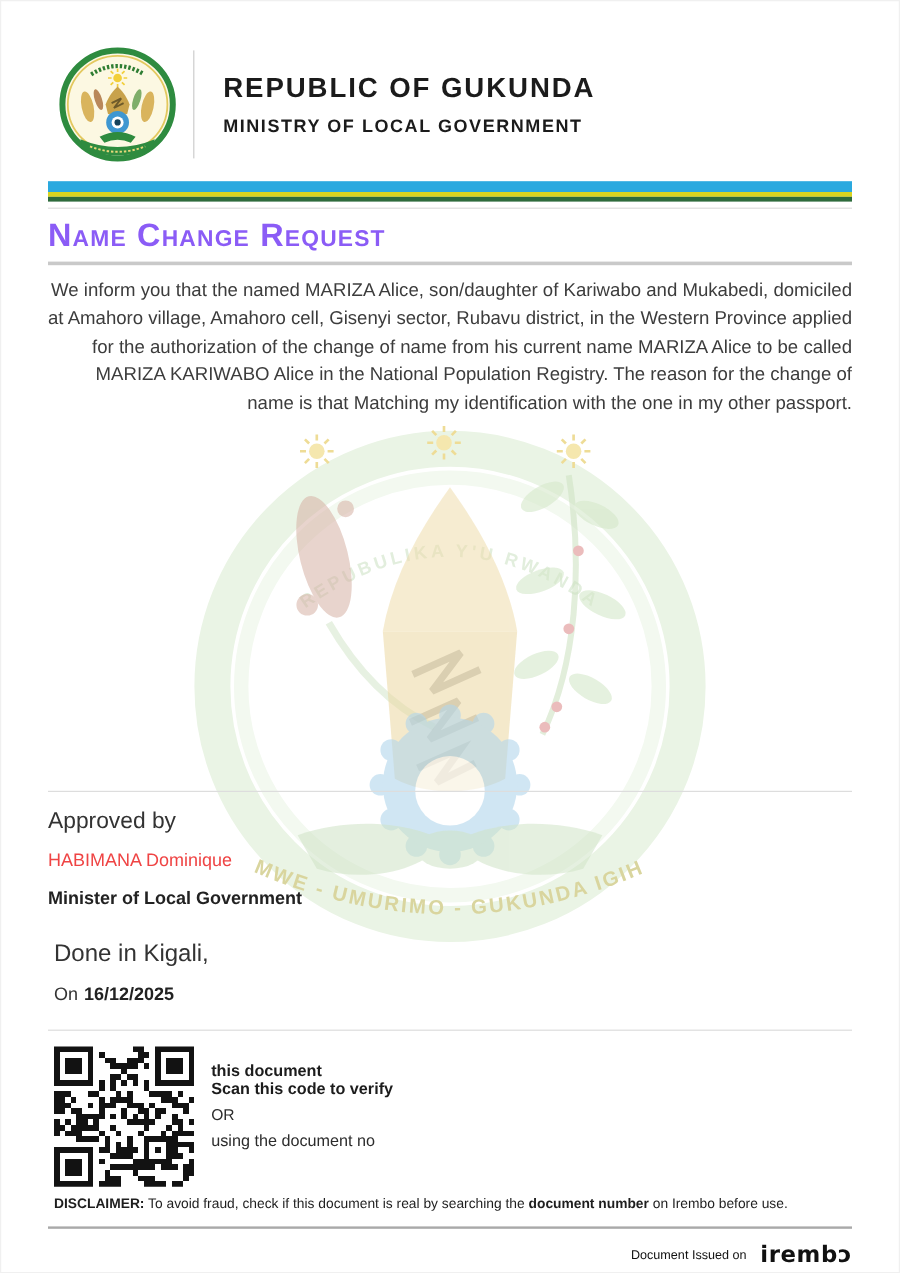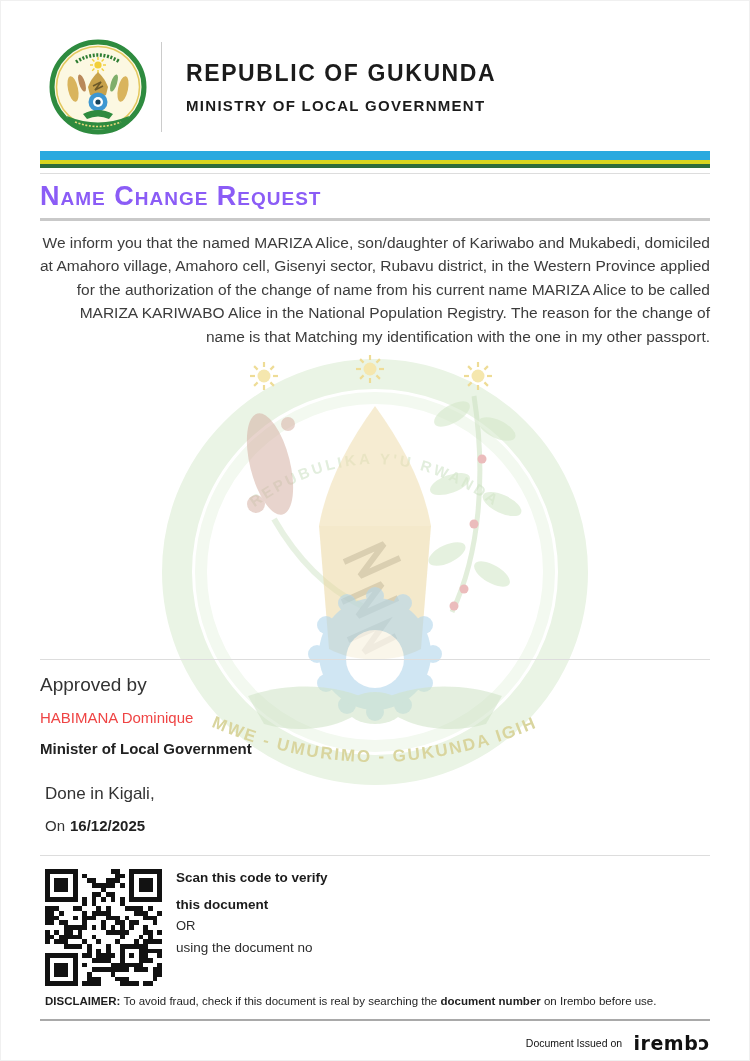--- a/index.html
+++ b/index.html
@@ -33,21 +33,21 @@
   .body-text{
     margin:10px 0 0 0;font-size:15.5px;line-height:23.4px;color:#3c3c3c;
     text-align:right;
   }
 
   
   .approval-rule{margin-top:311px;}
   .appr-line{font-size:19px;color:#333;margin-top:14px;}
   .appr-name{font-size:15px;color:#ef4444;margin-top:13px;}
   .appr-title{font-size:15px;font-weight:bold;color:#222;margin-top:14px;}
-  .appr-done{font-size:17px;color:#333;margin-top:27px;margin-left:5px;}
+  .appr-done{font-size:20px;color:#333;margin-top:27px;margin-left:5px;}
   .appr-on{font-size:15px;color:#333;margin-top:13px;margin-left:5px;}
   .appr-on .date{font-weight:bold;margin-left:5px;color:#222;}
 
   
   .qr-rule{margin-top:21px;}
   .verify{display:flex;margin-top:13px;margin-left:5px;}
   .qr-box{width:117px;height:117px;flex:0 0 auto;}
   .v-text{margin-left:14px;padding-top:1px;}
   .v-bold{font-size:13.5px;font-weight:bold;color:#1c1c1c;}
   .v-reg{font-size:13px;color:#2c2c2c;}
@@ -529,22 +529,22 @@
             <rect x="11" y="24" width="1" height="1"></rect>
             <rect x="16" y="24" width="1" height="1"></rect>
             <rect x="17" y="24" width="1" height="1"></rect>
             <rect x="18" y="24" width="1" height="1"></rect>
             <rect x="19" y="24" width="1" height="1"></rect>
             <rect x="21" y="24" width="1" height="1"></rect>
             <rect x="22" y="24" width="1" height="1"></rect>
           </g>
       </svg>
       <div class="v-text">
+        <div class="v-bold v2">this document</div>
         <div class="v-bold">Scan this code to verify</div>
-        <div class="v-bold v2">this document</div>
         <div class="v-reg v3">OR</div>
         <div class="v-reg v5">using the document no</div>
       </div>
     </div>
 
     <p class="disclaimer"><b>DISCLAIMER:</b><span> To avoid fraud, check if this document is real by searching the </span><b>document number</b><span> on Irembo before use.</span></p>
 
     <div class="footer-rule"></div>
     <div class="footer">
       <span class="issued">Document Issued on</span>

